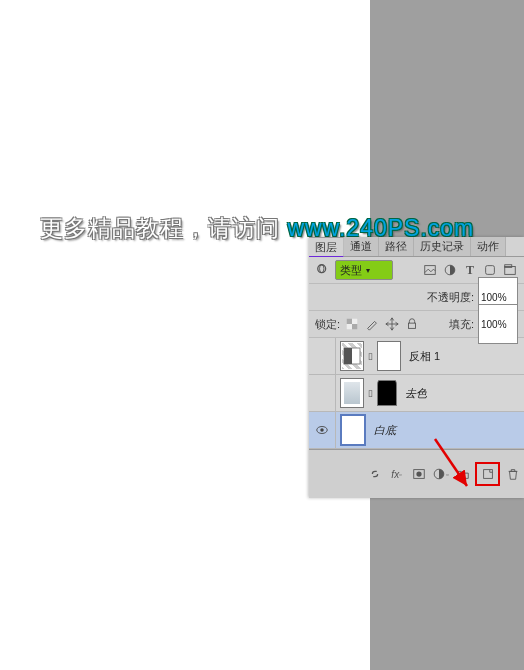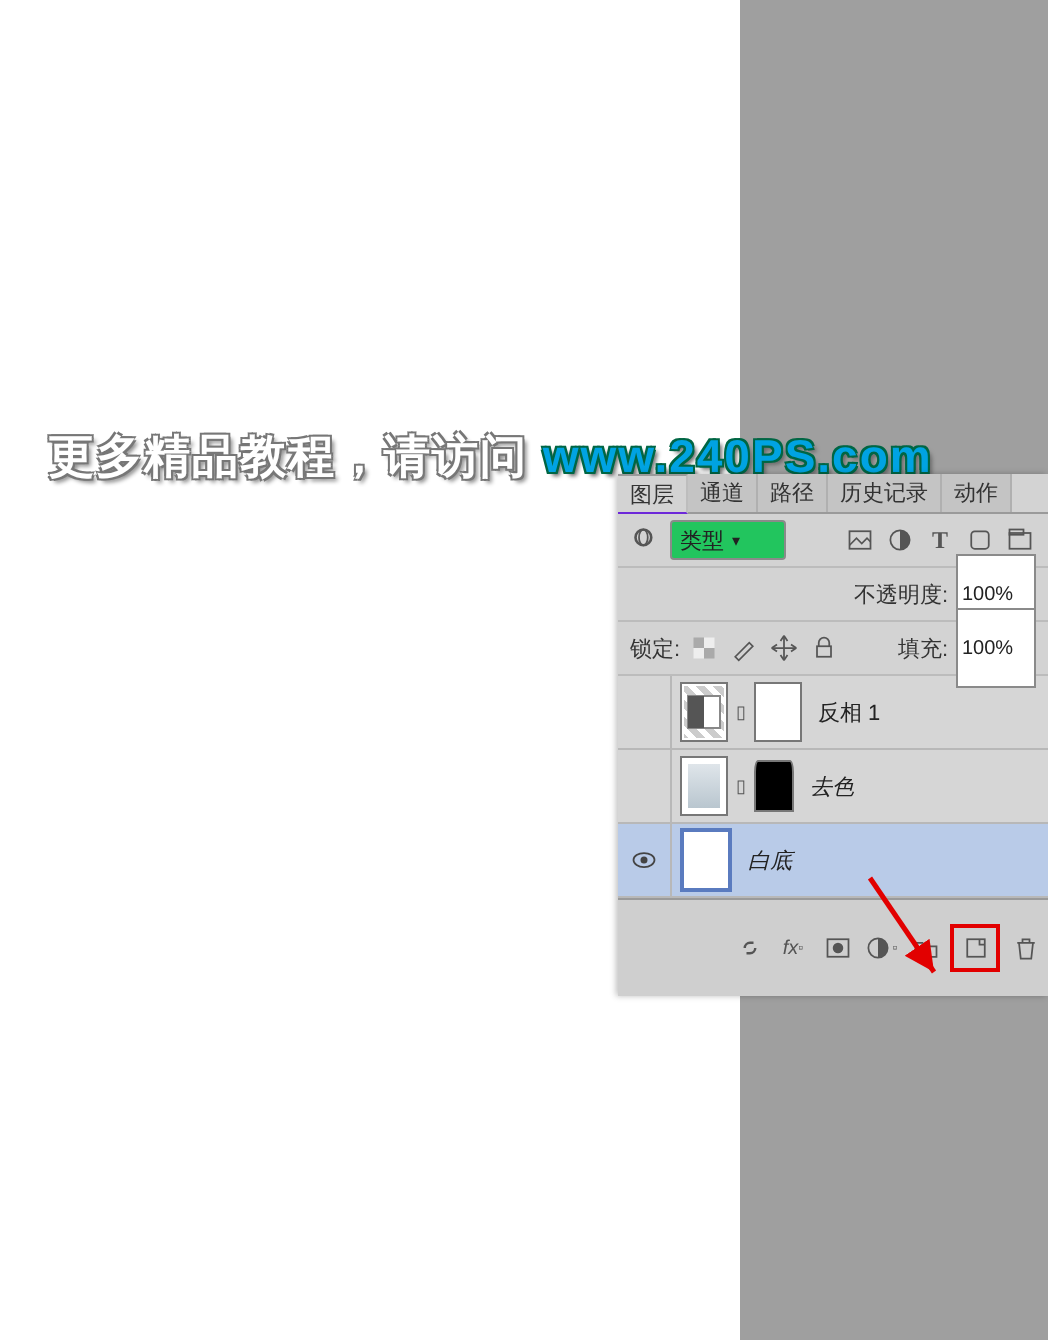--- a/index.html
+++ b/index.html
@@ -1,29 +1,29 @@
 <!DOCTYPE html>
 <html><head>
 <meta charset="utf-8">
 <style>
   html,body{margin:0;padding:0;width:524px;height:670px;font-family:"Microsoft YaHei",sans-serif;overflow:hidden;background:#fff}
   .canvas{position:absolute;left:0;top:0;width:370px;height:670px;background:#fff}
   .greyzone{position:absolute;left:370px;top:0;right:0;height:670px;background:#9f9f9f}
-  .watermark{position:absolute;left:24px;top:213px;width:460px;font-size:23px;font-weight:700;letter-spacing:1px}
+  .watermark{position:absolute;left:40px;top:213px;width:460px;font-size:23px;font-weight:400;letter-spacing:1px}
   .watermark span.a{color:#fff;text-shadow:-1px -1px 0 #777,1px -1px 0 #777,-1px 1px 0 #777,1px 1px 0 #777,2px 2px 2px #888}
   .watermark span.b{color:#00a3e2;text-shadow:-1px -1px 0 #064,1px -1px 0 #064,-1px 1px 0 #064,1px 1px 0 #064,2px 2px 2px #666}
   
   .panel{position:absolute;right:0;top:237px;width:215px;background:#d3d3d3;font-size:11px;color:#222;box-shadow:-1px 0 3px rgba(0,0,0,.25)}
   .tabs{display:flex;height:19px;border-bottom:1px solid #9a9a9a;font-size:11px}
   .tab{padding:2px 6px;color:#333;border-right:1px solid rgba(0,0,0,.1)}
   .tab.active{background:#d3d3d3;border-bottom:1px solid #6d28d9;margin-bottom:-1px;border-top:1px solid #9a9a9a}
   .tab:not(.active){background:#c4c4c4}
   
   .row{display:flex;align-items:center;padding:3px 6px;border-bottom:1px solid #bcbcbc;gap:4px;height:20px}
-  .sel{height:18px;border:1px solid #8a8a8a;background:#22c55e;display:flex;align-items:center;padding:0 4px;font-size:11px;border-radius:2px}
+  .sel{height:18px;border:1px solid #8a8a8a;background:#84cc16;display:flex;align-items:center;padding:0 4px;font-size:11px;border-radius:2px}
   .sel .arr{margin-left:4px;font-size:8px}
   .ico{width:16px;height:16px;display:inline-flex;align-items:center;justify-content:center;color:#555;font-size:12px}
   .spacer{flex:1}
   .lbl{font-size:11px;color:#333}
   .numbox{width:34px;height:16px;border:1px solid #8a8a8a;background:#fff;font-size:10px;display:flex;align-items:center;padding:11px 2px}
   
   .layers{}
   .layer{display:flex;align-items:center;height:36px;border-bottom:1px solid #b8b8b8;background:#d6d6d6}
   .layer.selected{background:#b9cbe8}
   .eye{width:26px;text-align:center;font-size:13px;color:#555;border-right:1px solid #b8b8b8;height:100%;display:flex;align-items:center;justify-content:center}

